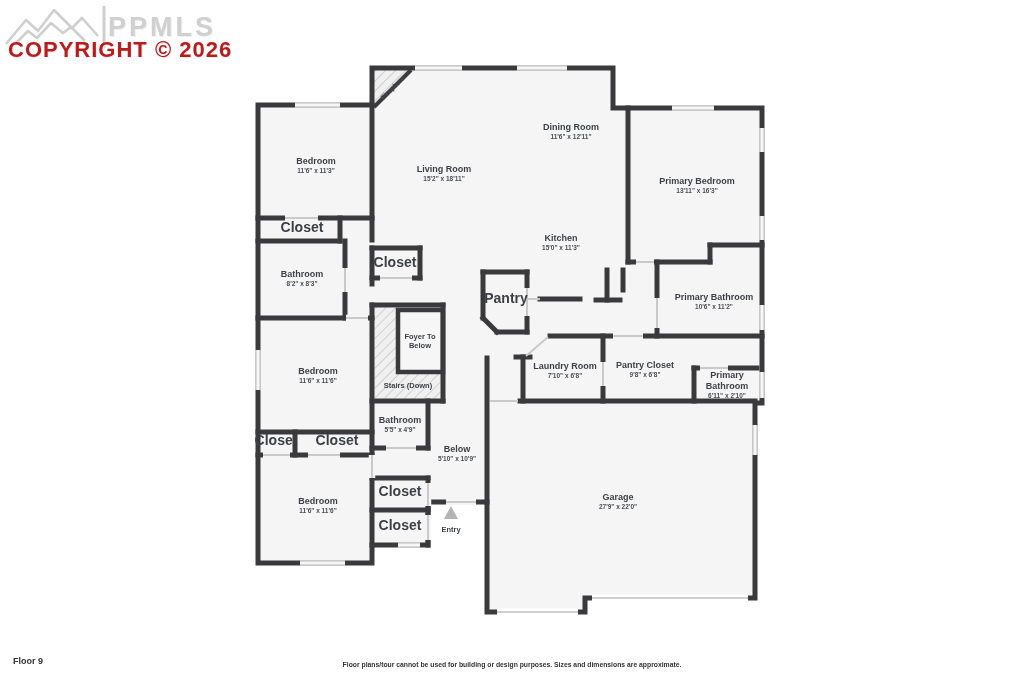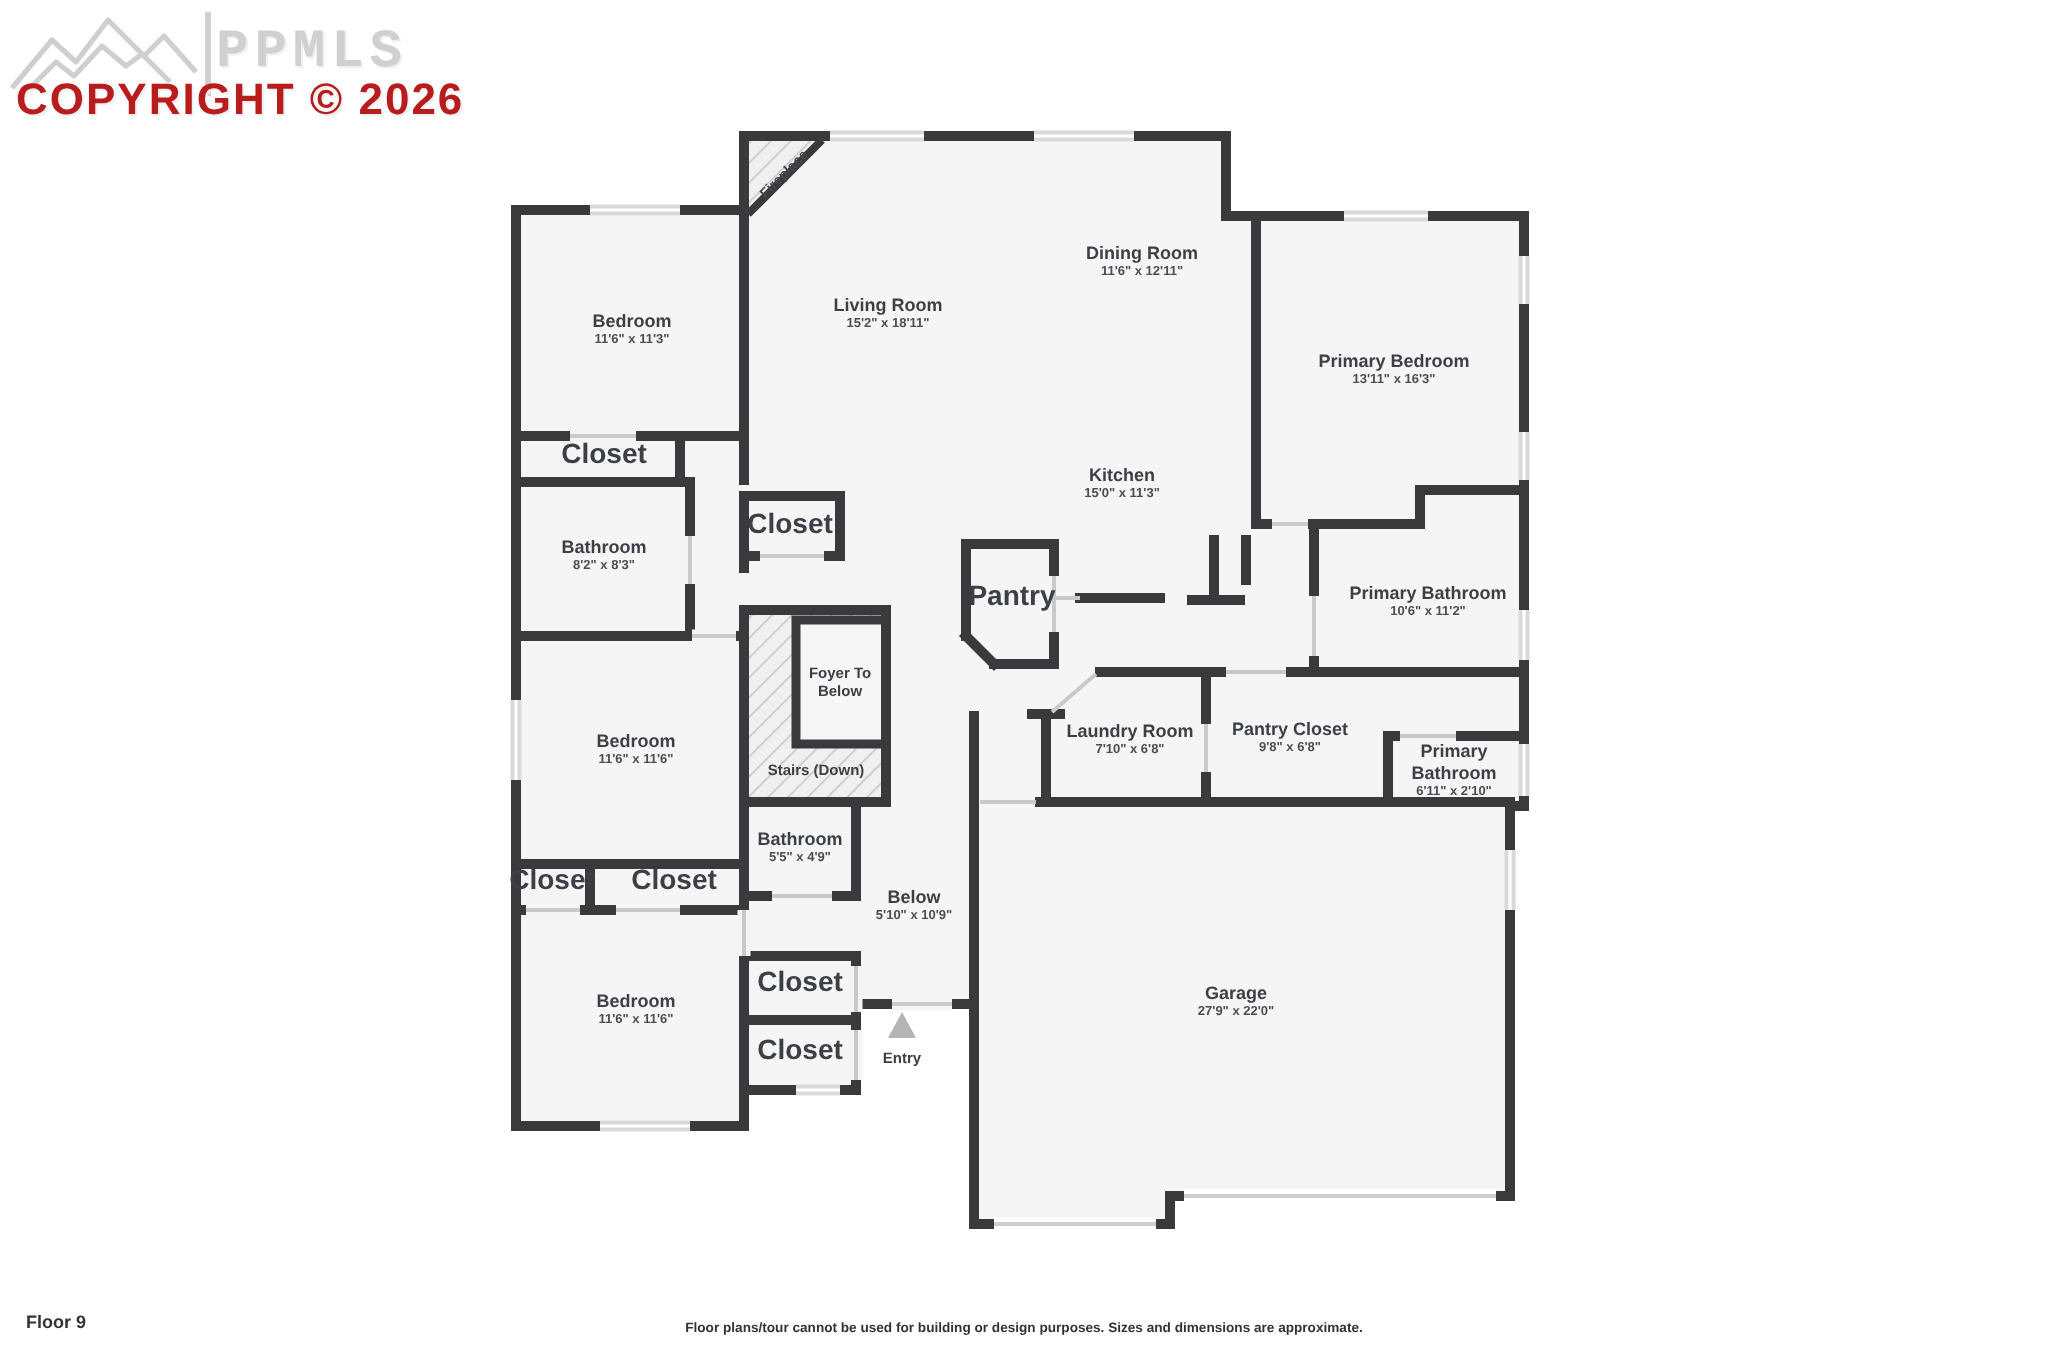--- a/index.html
+++ b/index.html
@@ -5,21 +5,21 @@
   html,body{margin:0;padding:0;background:#ffffff;}
   body{width:1024px;height:682px;position:relative;overflow:hidden;
        font-family:"Liberation Sans",sans-serif;}
   #stage{position:absolute;inset:0;width:1024px;height:682px;}
   #plan-svg{position:absolute;left:0;top:0;}
 
   
   #watermark{position:absolute;left:6px;top:4px;color:#cfcfcf;
              text-shadow:1px 1px 0 #efefef;user-select:none;}
   #wm-brand{position:absolute;left:102px;top:8px;font-size:27px;font-weight:800;
-            letter-spacing:3px;color:#d0d0d0;font-family:Liberation Mono, monospace;}
+            letter-spacing:3px;color:#d0d0d0;}
   #wm-copy{position:absolute;left:2px;top:33px;font-size:22px;font-weight:800;
            letter-spacing:1px;color:#b91c1c;white-space:nowrap;}
 
   
   .rl{position:absolute;transform:translate(-50%,-50%);text-align:center;
       white-space:nowrap;line-height:1.2;}
   .rn{font-size:9px;font-weight:bold;color:#3c3f45;}
   .rd{font-size:6.5px;font-weight:bold;color:#4a4d52;}
   .rl.small .rn{font-size:14px;}
   .rl.tiny .rn{font-size:7.5px;}
@@ -208,21 +208,21 @@
 
   <div id="watermark">
     <div id="wm-brand">PPMLS</div>
     <div id="wm-copy">COPYRIGHT © 2026</div>
   </div>
 
   <div class="rl" style="left:316px;top:165px">
     <div class="rn">Bedroom</div>
     <div class="rd">11'6" x 11'3"</div>
   </div>
-  <div class="rl" style="left:444px;top:157px">
+  <div class="rl" style="left:444px;top:173px">
     <div class="rn">Living Room</div>
     <div class="rd">15'2" x 18'11"</div>
   </div>
   <div class="rl" style="left:571px;top:131px">
     <div class="rn">Dining Room</div>
     <div class="rd">11'6" x 12'11"</div>
   </div>
   <div class="rl" style="left:697px;top:185px">
     <div class="rn">Primary Bedroom</div>
     <div class="rd">13'11" x 16'3"</div>

